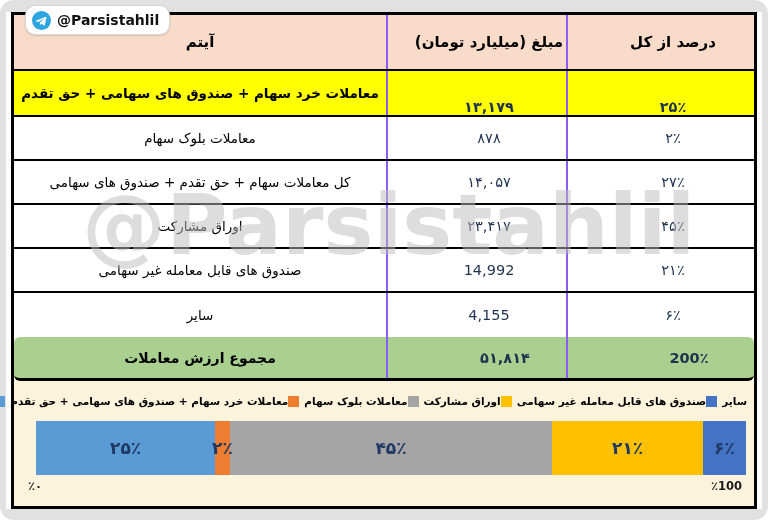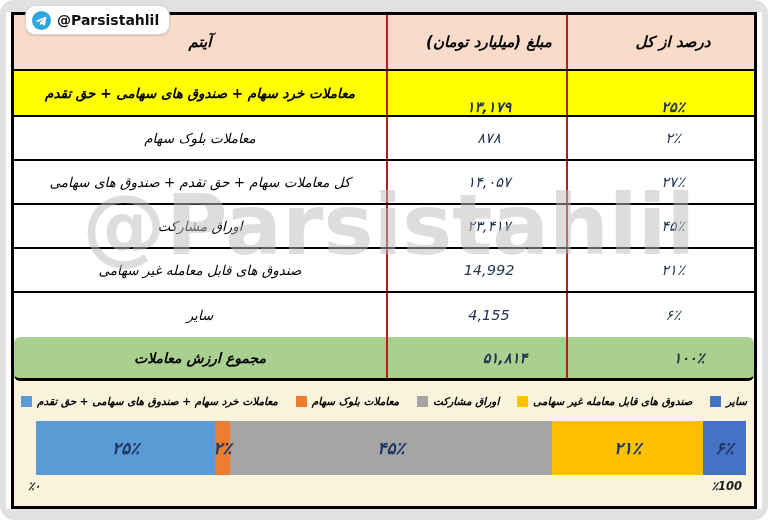--- a/index.html
+++ b/index.html
@@ -1,24 +1,24 @@
 <!DOCTYPE html>
 <html><head>
 <meta charset="utf-8">
 <style>
   html,body{width:768px;height:520px;margin:0;overflow:hidden;background:#ffffff;
     font-family:"DejaVu Sans",sans-serif;}
   .frame{position:absolute;inset:0;background:#E1E1E1;border-radius:14px;}
-  .sheet{position:absolute;left:6px;right:6px;top:12px;bottom:11px;background:#ffffff;font-style:italic;}
+  .sheet{position:absolute;left:6px;right:6px;top:12px;bottom:11px;background:#ffffff;}
   .panel{position:absolute;left:5px;right:5px;top:0;bottom:0;border:3px solid #000;
     background:#fff;display:flex;flex-direction:column;box-sizing:border-box;}
   .trow{display:flex;border-bottom:2px solid #000;box-sizing:border-box;flex:none;}
   .trow:last-of-type{border-bottom:none;}
   .cell{display:flex;align-items:center;justify-content:center;box-sizing:border-box;min-width:0;}
-  .cell + .cell{border-left:2px solid #b91c1c;padding-left:24px;}
+  .cell + .cell{border-left:2px solid #8b5cf6;padding-left:24px;}
   .c-item{flex:1;}
   .c-amt{width:180px;flex:none;}
   .c-pct{width:188px;flex:none;}
   .thead{height:56px;background:#F8DBC9;}
   .hb{font-weight:bold;font-size:15px;color:#000;}
   .fa{direction:rtl;unicode-bidi:isolate;white-space:nowrap;}
   .num{direction:ltr;unicode-bidi:isolate;color:#1F3250;white-space:nowrap;}
   .row-std{height:44px;background:#fff;}
   .hl{height:46px !important;background:#FFFF00;}
   .hl .item-label{font-weight:bold;}
@@ -131,21 +131,21 @@
   </div></div>
 
     <div class="trow total">
       <div class="cell c-item">
         <span class="fa item-label">مجموع ارزش معاملات</span>
       </div>
       <div class="cell c-amt">
         <span class="num amt">۵۱,۸۱۴</span>
       </div>
       <div class="cell c-pct">
-        <span class="num pct">۱۰۰٪</span>
+        <span class="num pct">200٪</span>
       </div>
     </div>
 
     <div class="chartbox">
       <div class="legend" id="legend">
           <span class="litem">
     <span class="fa llabel">سایر</span>
     <span class="lbox" style="background: rgb(68, 114, 196);"></span>
   </span>
           <span class="litem">

